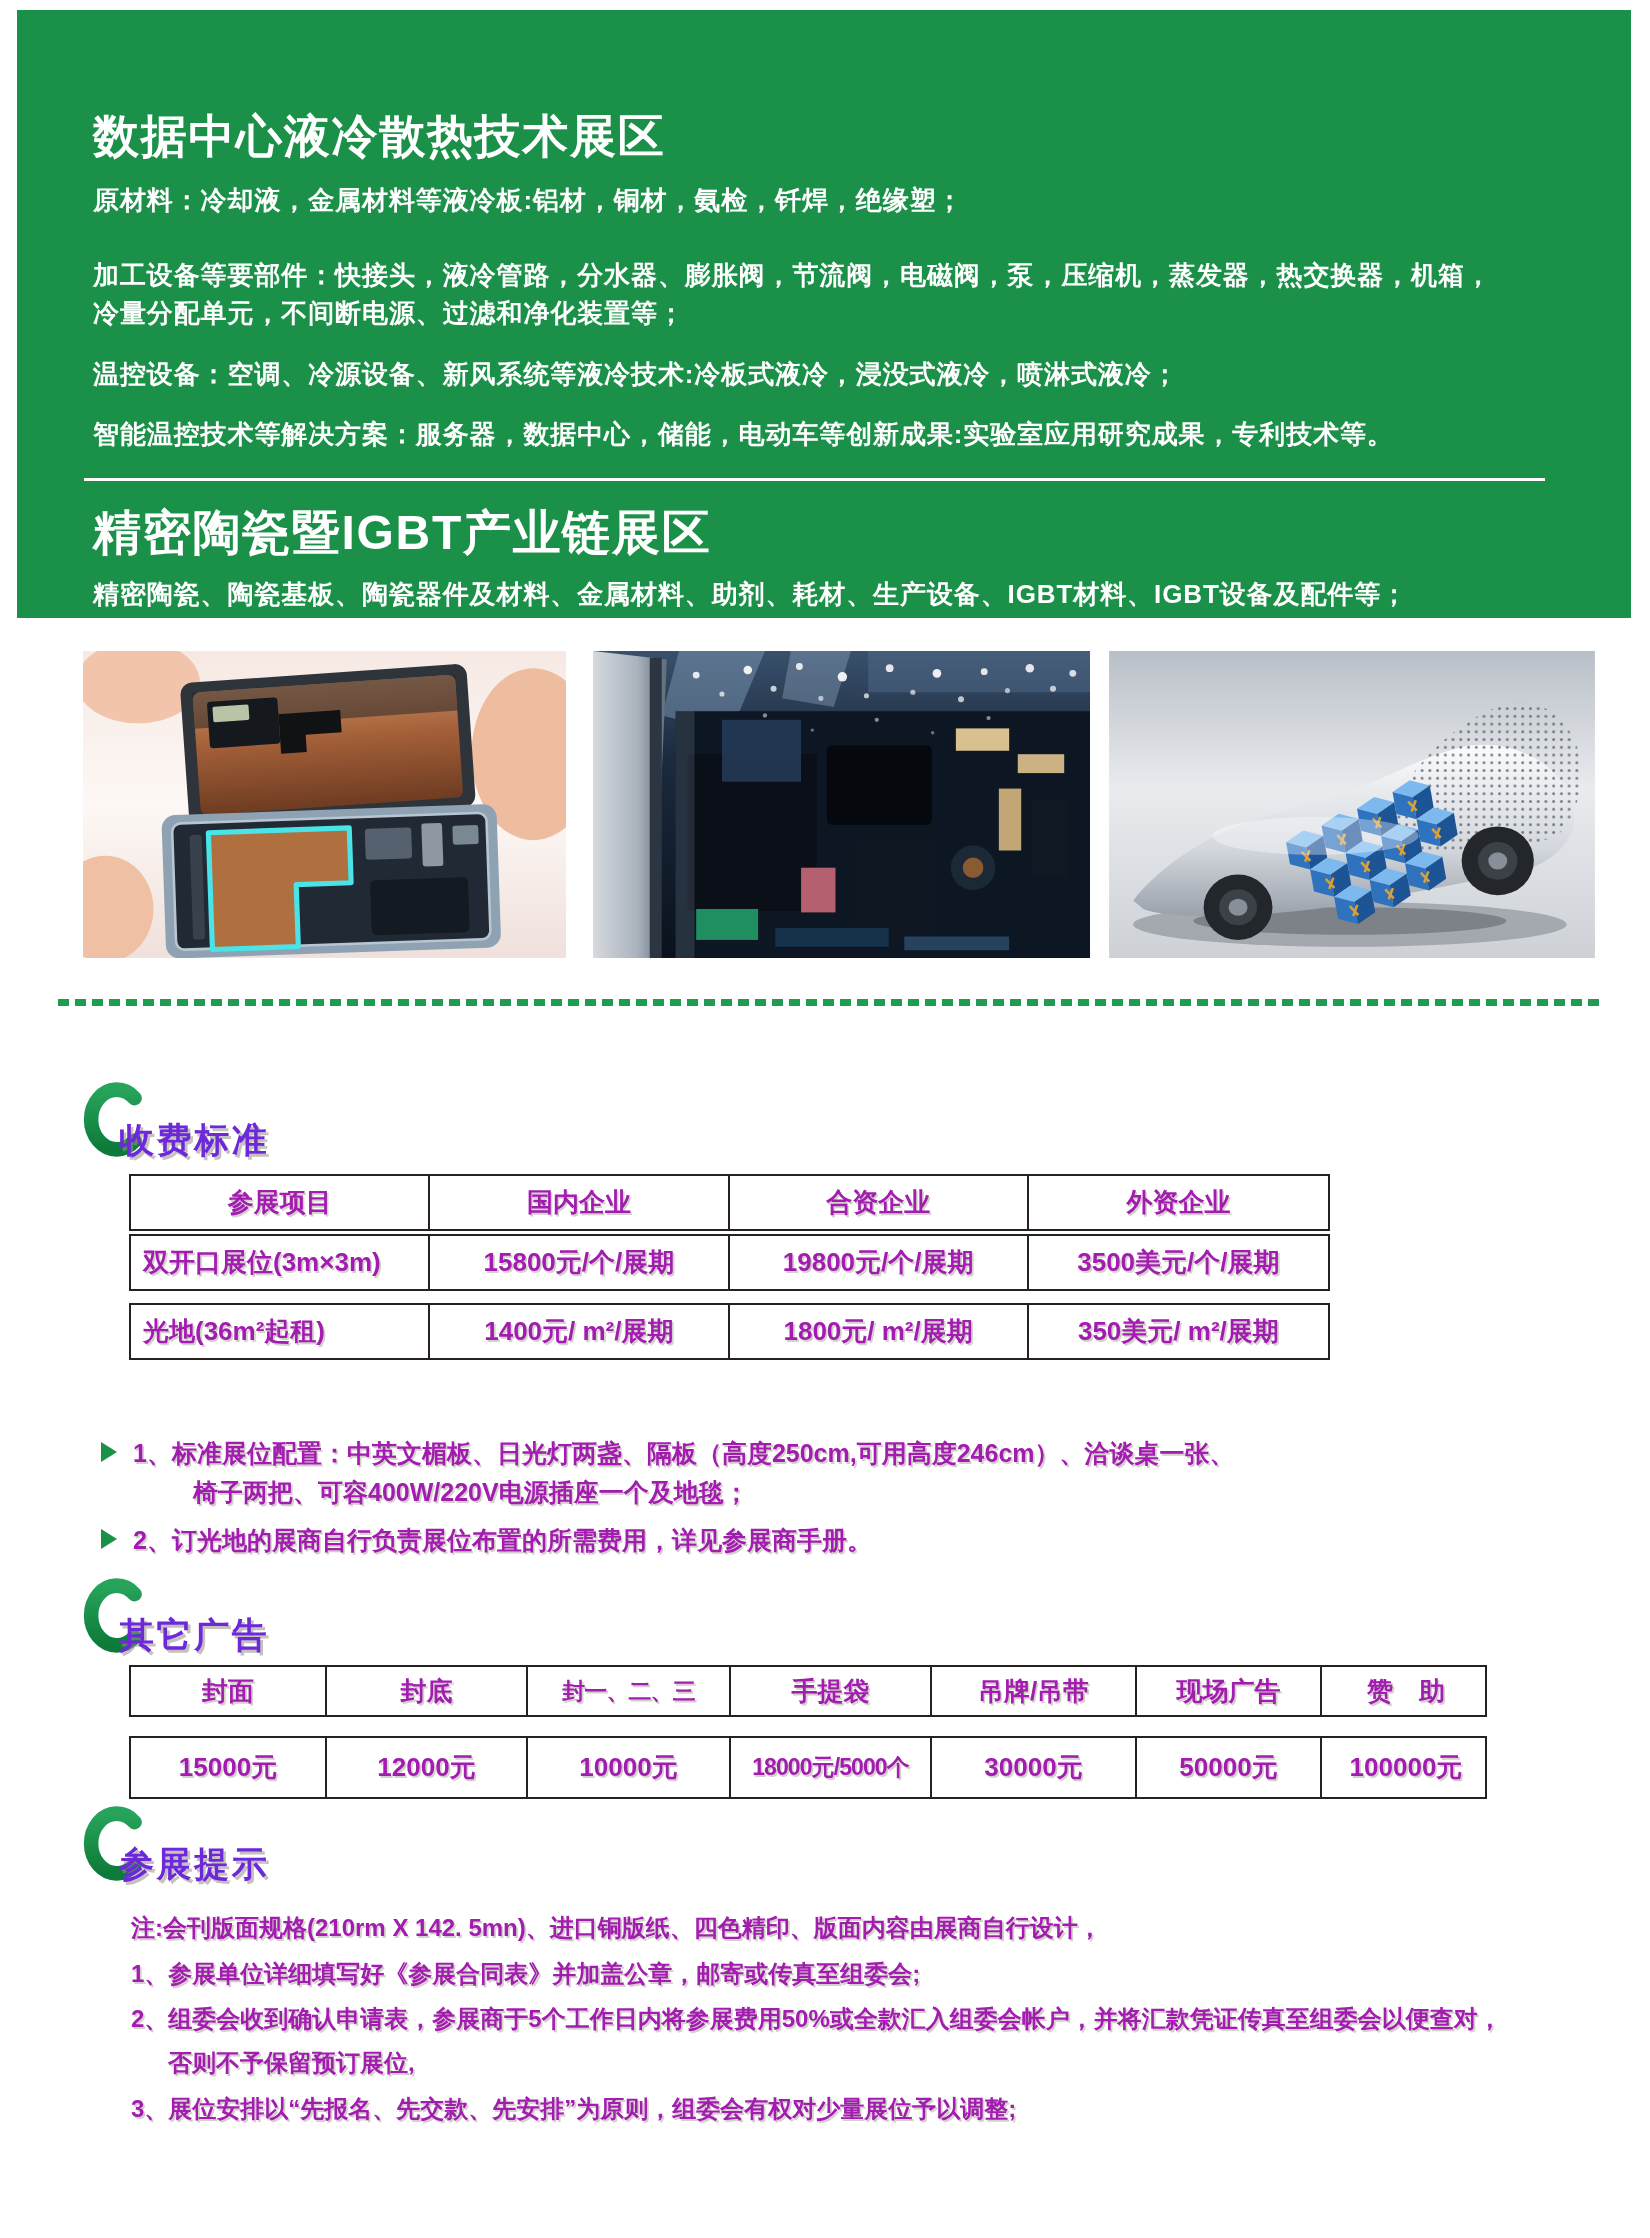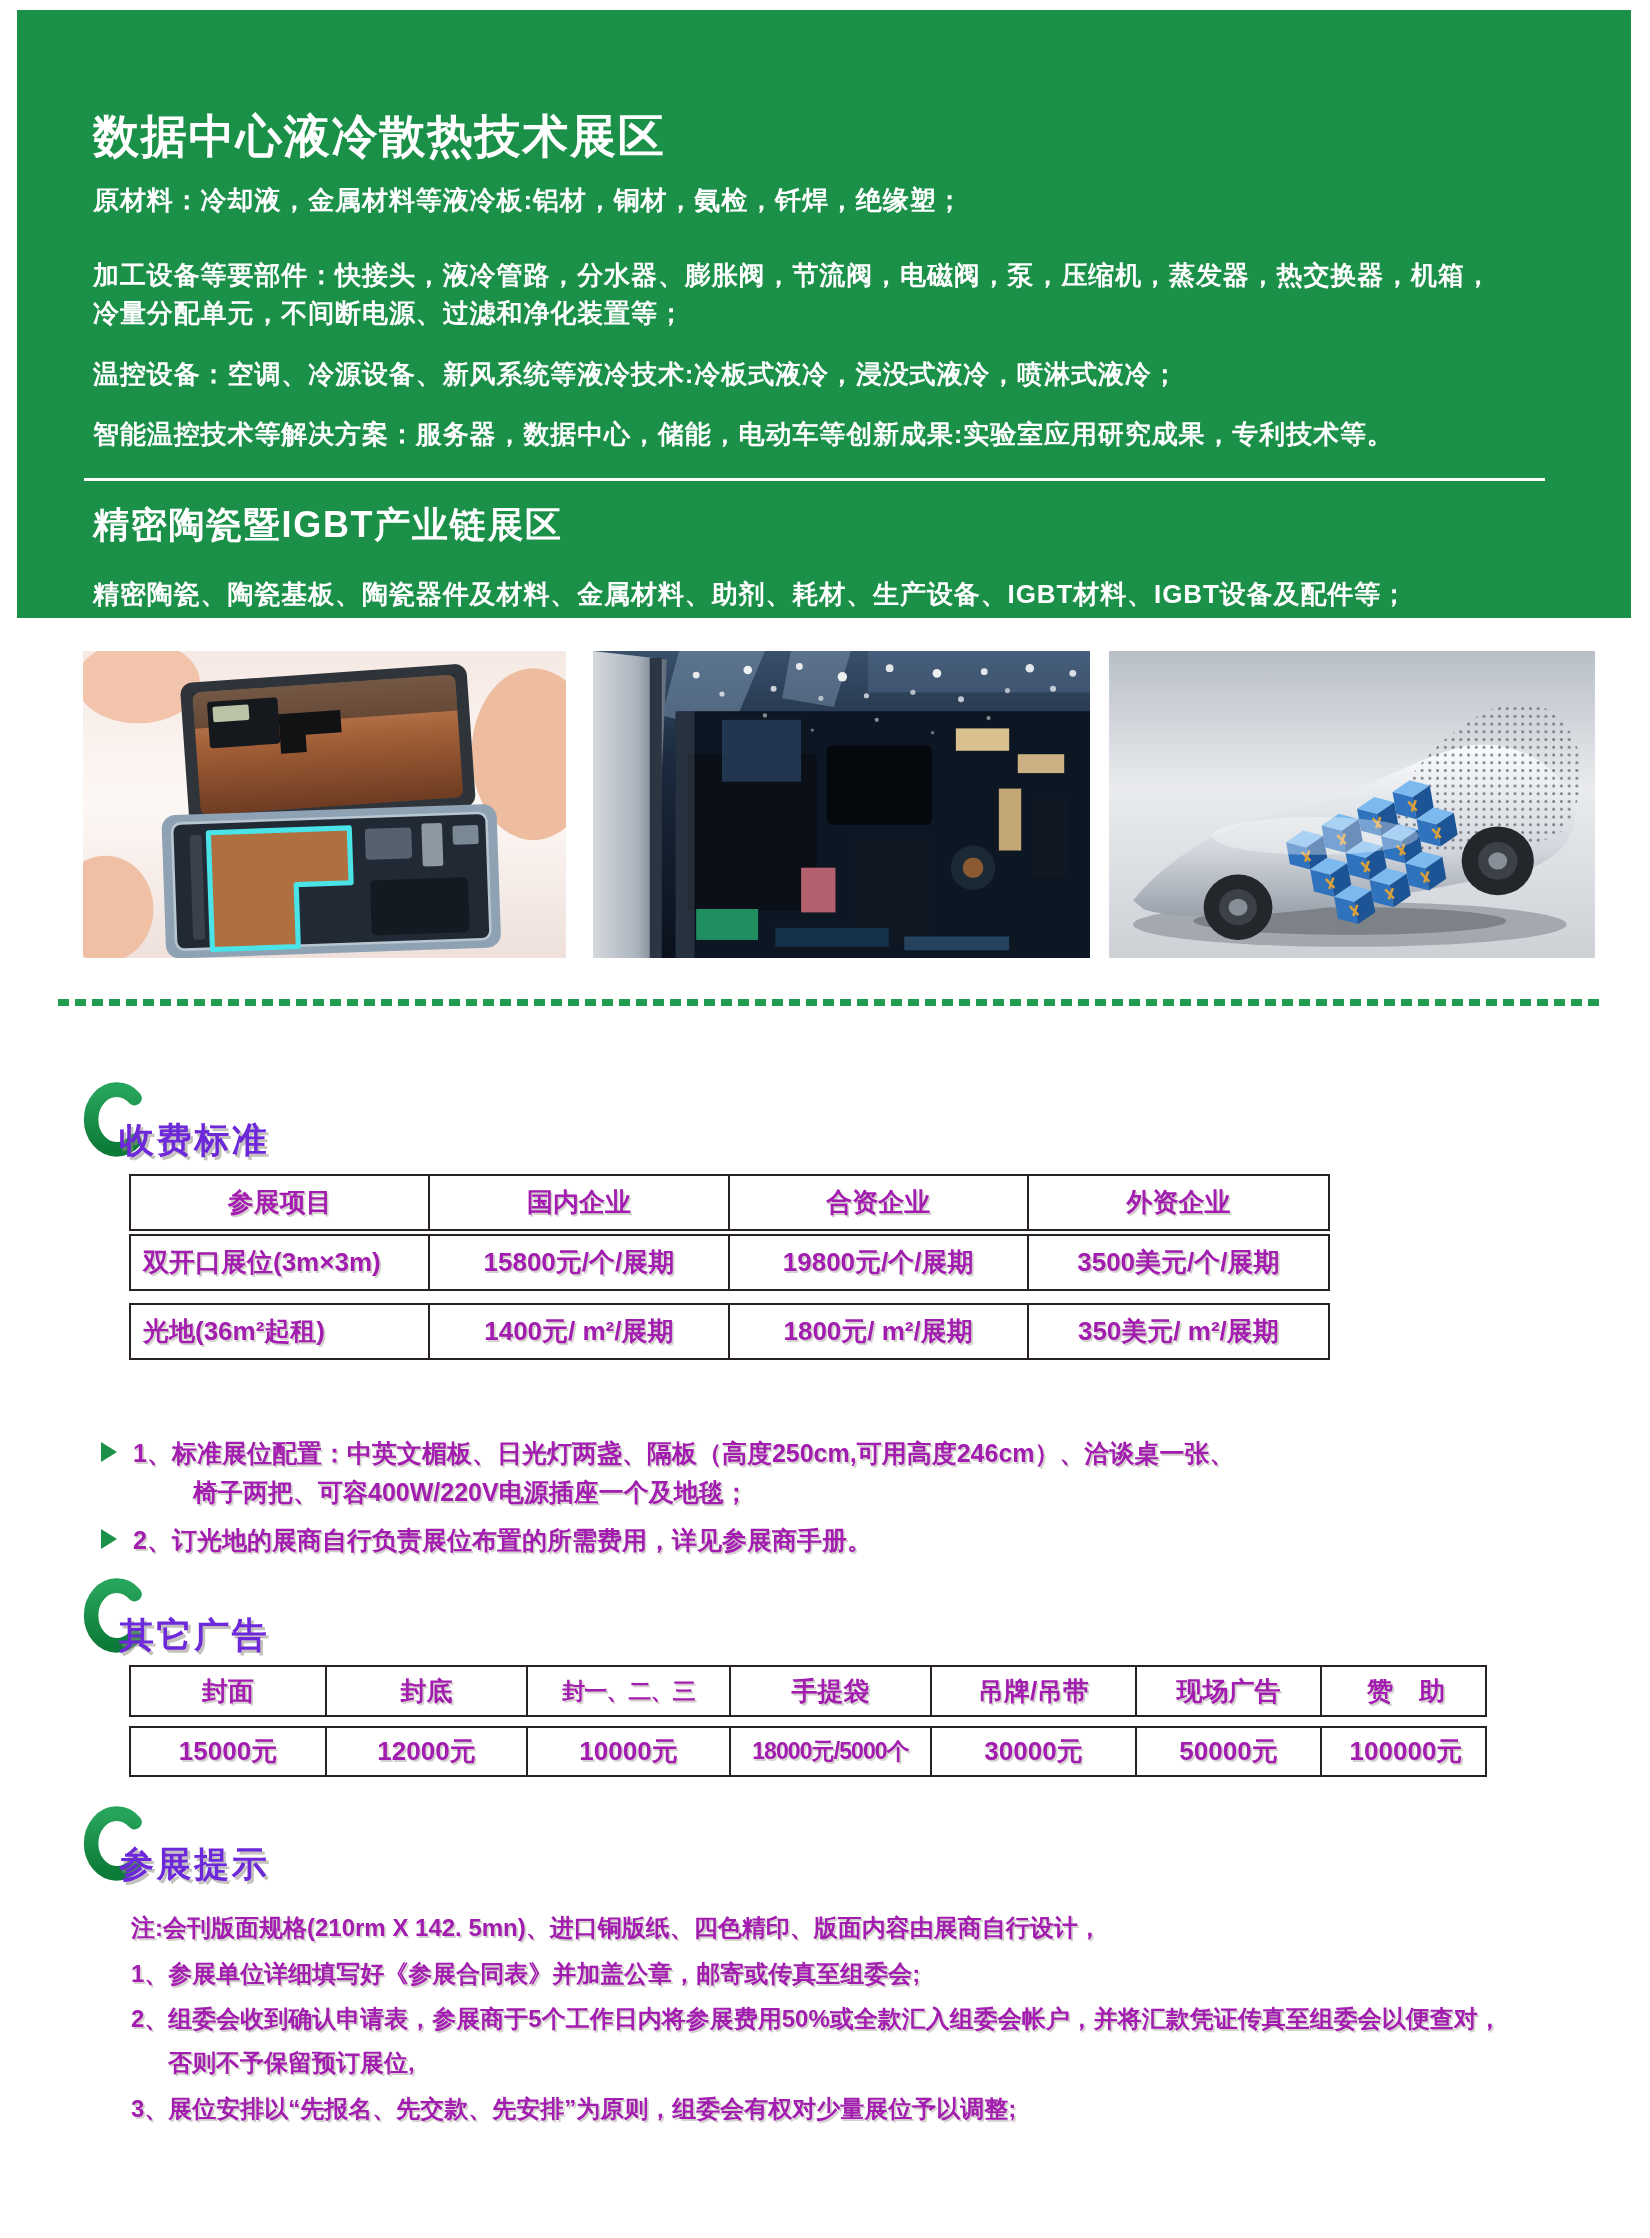--- a/index.html
+++ b/index.html
@@ -1,21 +1,21 @@
 <!DOCTYPE html>
 <html style="font-size:13.8px"><head>
 <meta charset="utf-8">
 <style>
   html,body{margin:0;padding:0;background:#ffffff;}
   #canvas{position:relative;width:1650px;height:2239px;background:#ffffff;overflow:hidden;
           font-family:"Liberation Sans","DejaVu Sans",sans-serif;font-weight:bold;}
   .abs{position:absolute;}
   .hero-bg{background:#1b9048;}
   .hero-title{color:#ffffff;font-size:46px;letter-spacing:1.7px;white-space:nowrap;}
-  .hero-title2{color:#ffffff;font-size:36px;letter-spacing:1.7px;white-space:nowrap;}
+  .hero-title2{color:#ffffff;font-size:48px;letter-spacing:1.7px;white-space:nowrap;}
   .hero-line{color:#ffffff;font-size:26px;letter-spacing:0.9px;white-space:nowrap;}
   .hero-rule{background:#ffffff;height:2.6px;}
   .photo{overflow:hidden;}
   .photo svg{display:block;width:100%;height:100%;}
   .dashes{height:6.9px;background:repeating-linear-gradient(to right,#1f9c50 0 11.2px,transparent 11.2px 17px);}
   .sec-head{color:#6d28d9;font-size:35px;letter-spacing:2.6px;text-shadow:2.6px 2.6px 0 rgba(150,143,137,.55);white-space:nowrap;}
   .ink{color:#a21caf;text-shadow:1.7px 1.7px 0 rgba(160,150,143,.45);}
   .ftable-row{display:grid;grid-template-columns:25% 25% 25% 25%;border:2.6px solid #272220;background:#ffffff;box-sizing:border-box;}
   .atable-row{display:grid;grid-template-columns:196px 201px 203px 201px 205px 185px 168px;border:2.6px solid #272220;background:#ffffff;box-sizing:border-box;}
   .cell{display:flex;align-items:center;justify-content:center;border-right:2.6px solid #272220;font-size:26px;box-sizing:border-box;}
@@ -251,21 +251,21 @@
   <div class="abs" style="left:129px;top:1665px;width:1358px;">
     <div class="atable-row" style="height:52px;">
       <div class="cell ink">封面</div>
       <div class="cell ink">封底</div>
       <div class="cell ink cell-sm">封一、二、三</div>
       <div class="cell ink">手提袋</div>
       <div class="cell ink">吊牌/吊带</div>
       <div class="cell ink">现场广告</div>
       <div class="cell ink">赞　助</div>
     </div>
-    <div class="atable-row" style="height:51px;margin-top:9px;">
+    <div class="atable-row" style="height:63px;margin-top:19px;">
       <div class="cell ink">15000元</div>
       <div class="cell ink">12000元</div>
       <div class="cell ink">10000元</div>
       <div class="cell ink cell-sm">18000元/5000个</div>
       <div class="cell ink">30000元</div>
       <div class="cell ink">50000元</div>
       <div class="cell ink">100000元</div>
     </div>
   </div>
 

